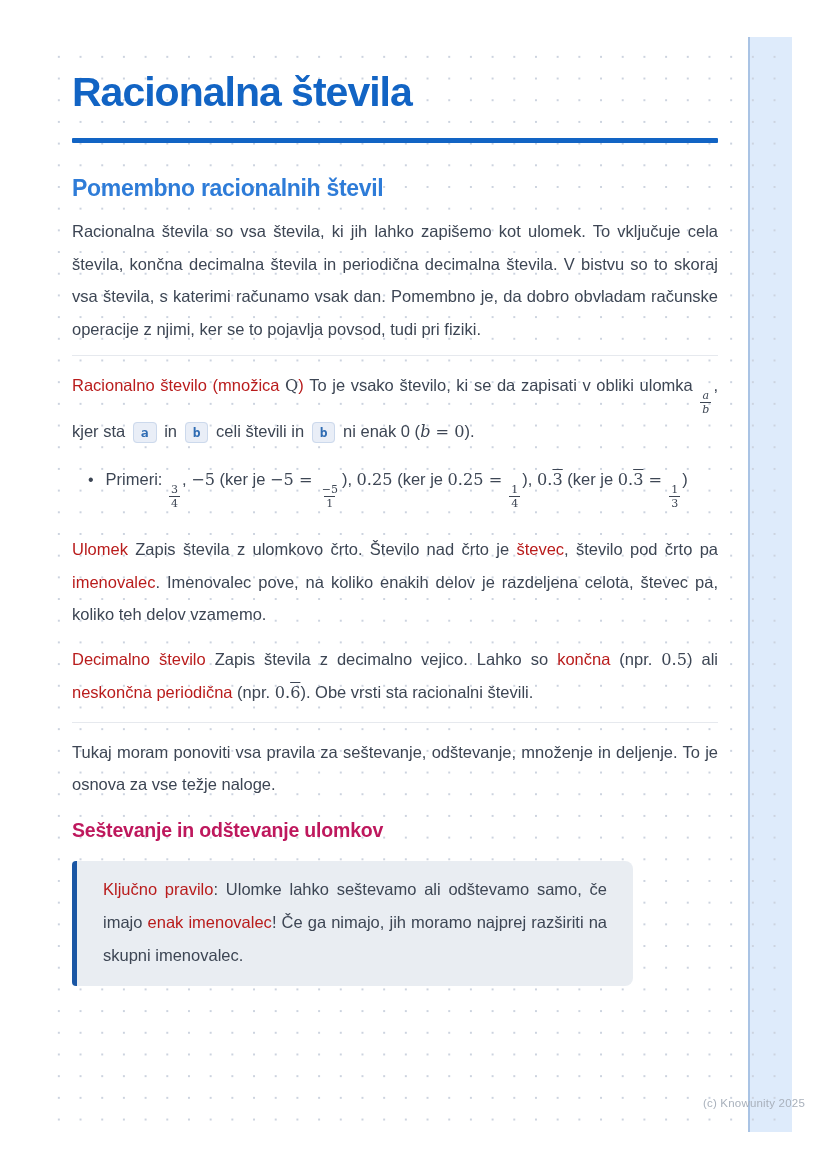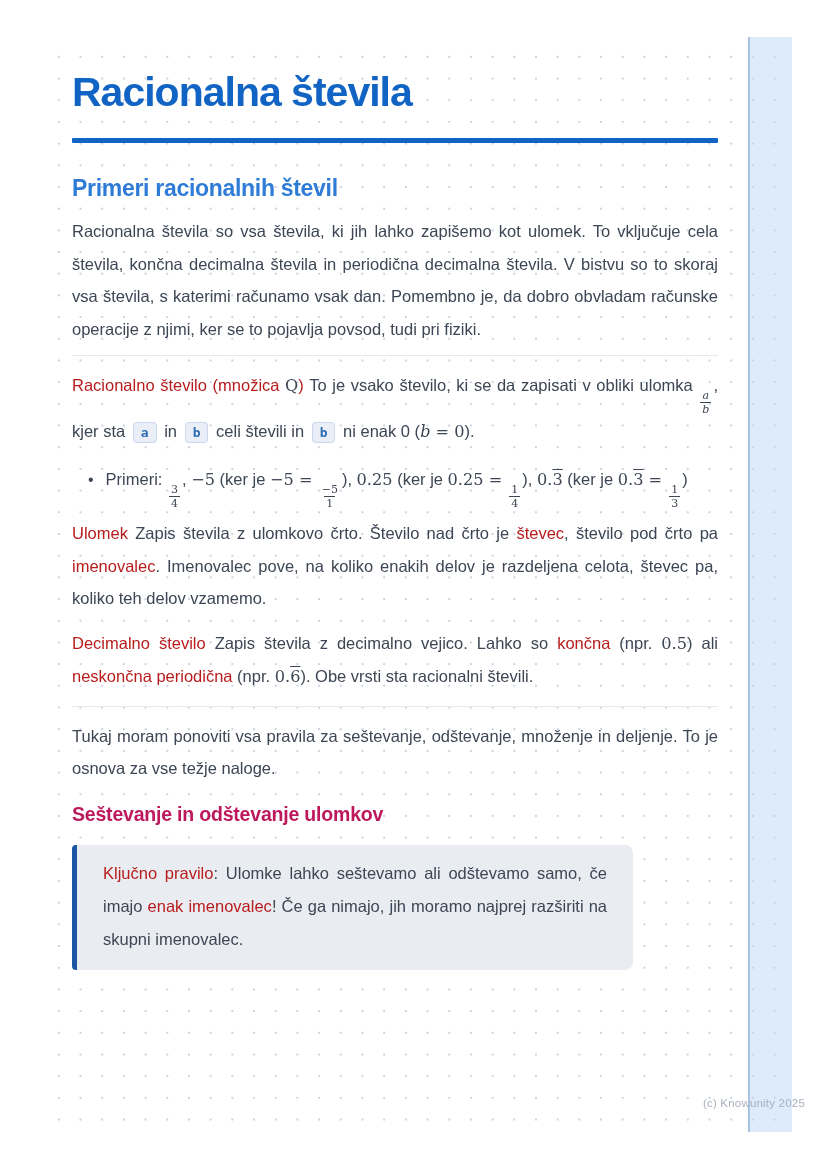--- a/index.html
+++ b/index.html
@@ -42,21 +42,21 @@
   h3{
     margin:16px 0 0 0;font-size:19.5px;line-height:26px;font-weight:700;
     color:#be185d;letter-spacing:-0.2px;
   }
   p.body{
     margin:13px 0 0 0;
     font-size:16.5px;line-height:32.5px;
     text-align:justify;
     color:#3d4654;
   }
-  p.tight{margin-top:8px;}
+  p.tight{margin-top:24px;}
   p.mid{margin-top:12px;}
   strong{color:#b91c1c;font-weight:400;}
   .divider{border:none;border-top:1px solid #e6e9ee;margin:10px 0 0 0;height:0;}
   .divider2{margin-top:12px;}
   
   .bullet-line{
     margin:12px 0 0 0;padding-left:16px;
     font-size:16.5px;line-height:34px;color:#3d4654;
     display:flex;align-items:baseline;
   }
@@ -101,21 +101,21 @@
 <body>
 
 <div class="page">
   <div class="strip"></div>
   <div class="dots"></div>
 
   <div class="content">
     <h1>Racionalna števila</h1>
     <div class="rule"></div>
 
-    <h2 class="h2-overview">Primeri racionalnih števil</h2>
+    <h2 class="h2-overview">Pomembno racionalnih števil</h2>
     <p class="body"><span>Racionalna števila so vsa števila, ki jih lahko zapišemo kot ulomek. To vključuje cela števila, končna decimalna števila in periodična decimalna števila. V bistvu so to skoraj vsa števila, s katerimi računamo vsak dan. Pomembno je, da dobro obvladam računske operacije z njimi, ker se to pojavlja povsod, tudi pri fiziki.</span></p>
 
     <hr class="divider">
 
     <p class="body"><strong>Racionalno število (množica </strong><span class="math">Q</span><strong>)</strong><span> To je vsako število, ki se da zapisati v obliki ulomka </span><span class="frac it">
           <span class="num">a</span>
           <span class="den">b</span>
         </span><span>, kjer sta </span><span class="code">a</span><span> in </span><span class="code">b</span><span> celi števili in </span><span class="code">b</span><span> ni enak 0 (</span><span class="math it">b</span><span class="math"> = 0</span><span>).</span></p>
 
     <div class="bullet-line">

